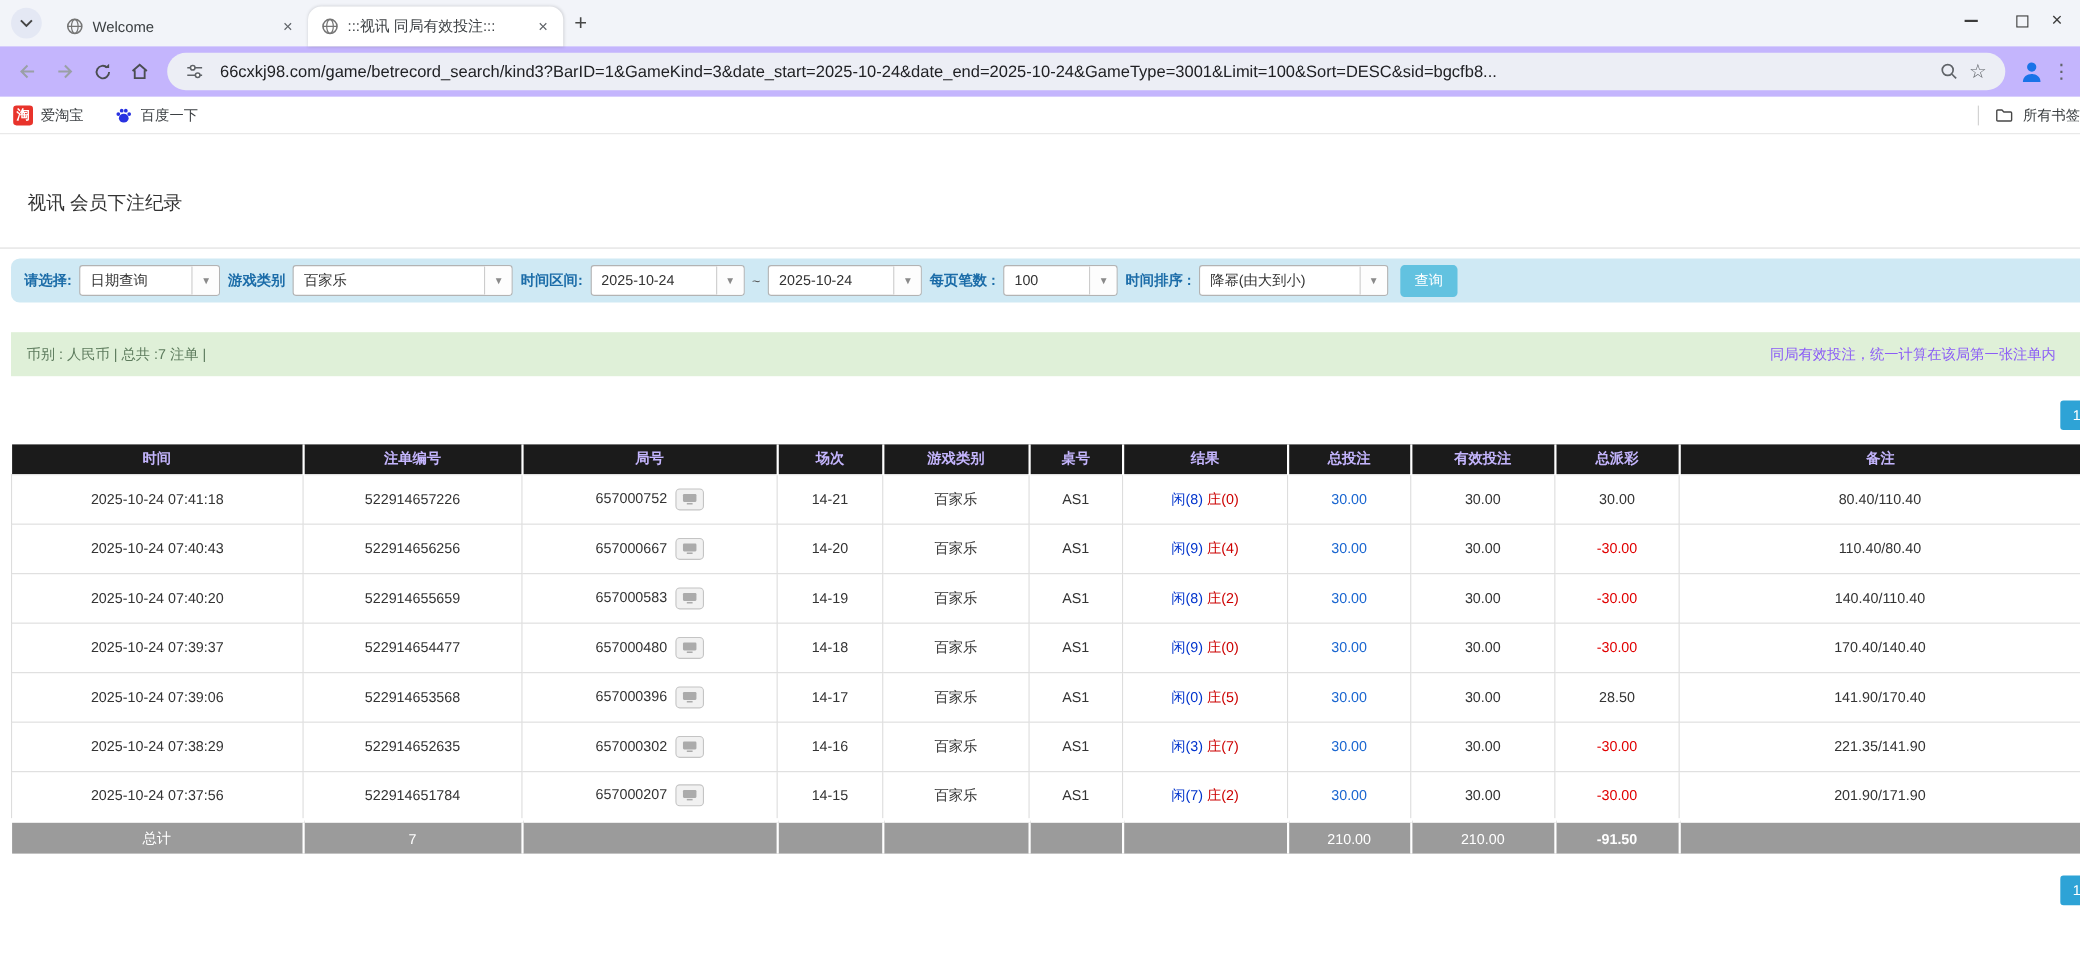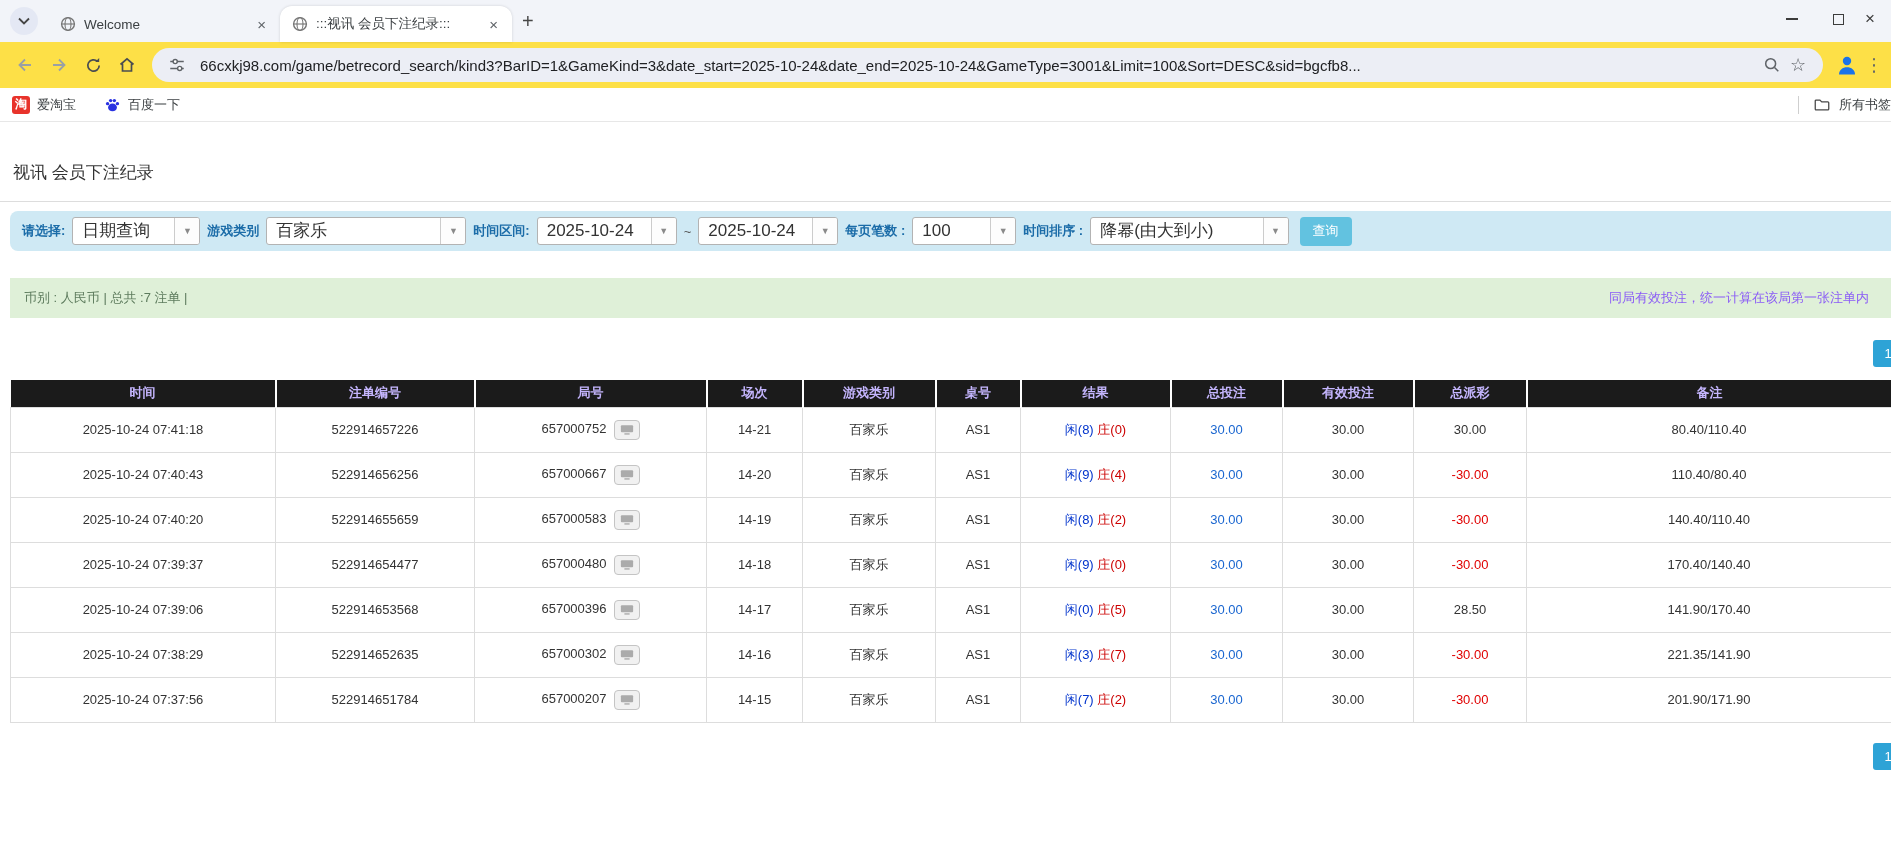--- a/index.html
+++ b/index.html
@@ -17,43 +17,43 @@
   .tab.active { background:#fff; border-radius:12px 12px 0 0; box-shadow:0 0 3px rgba(0,0,0,.15); }
   .tab .t-title { flex:1; white-space:nowrap; overflow:hidden; }
   .tab .t-close { color:#5f6368; font-size:15px; line-height:1; padding:2px 4px; border-radius:8px; cursor:pointer; }
   .newtab { font-size:20px; color:#474747; margin:0 0 9px 10px; cursor:pointer; }
   .wincontrols { position:absolute; right:0; top:0; height:38px; display:flex; align-items:center; gap:0; }
   .winbtn { width:46px; height:38px; display:flex; align-items:center; justify-content:center; color:#3c3c3c; }
   .winbtn.min span { display:block; width:12px; height:2px; background:#3c3c3c; }
   .winbtn.max span { display:block; width:11px; height:11px; border:1.5px solid #3c3c3c; }
   .winbtn.close { width:30px; font-size:17px; overflow:hidden; justify-content:flex-start; padding-left:4px; }
 
-  .toolbar { height:46px; background:#fde047; display:flex; align-items:center; padding:0 10px 0 8px; }
+  .toolbar { height:46px; background:#c4b5fd; display:flex; align-items:center; padding:0 10px 0 8px; }
   .navbtn { width:34px; height:34px; display:flex; align-items:center; justify-content:center; border-radius:17px; cursor:pointer; }
   .omnibox { flex:1; height:34px; background:#eceef5; border-radius:17px; display:flex; align-items:center; padding:0 12px; margin:0 8px; min-width:0; }
   .omnibox .url { flex:1; font-size:15px; color:#202124; white-space:nowrap; overflow:hidden; margin:0 10px 0 10px; }
   .omni-ico { display:flex; align-items:center; justify-content:center; width:26px; height:26px; cursor:pointer; color:#5f6368; font-size:18px; }
   .avatar { width:32px; height:32px; display:flex; align-items:center; justify-content:center; cursor:pointer; }
   .menu3 { width:16px; font-size:18px; color:#5f6368; letter-spacing:0; cursor:pointer; margin-left:2px; }
 
   .bookmarks { height:34px; background:#fff; border-bottom:1px solid #e7e7e7; display:flex; align-items:center; padding:0 0 0 12px; font-size:13px; color:#3c4043; }
   .bm-item { display:flex; align-items:center; gap:7px; margin-right:28px; cursor:pointer; }
   .bm-taobao-ico { width:18px; height:18px; background:#e8332b; color:#fff; border-radius:3px; font-size:12px; font-weight:bold; display:flex; align-items:center; justify-content:center; }
   .bm-right { margin-left:auto; display:flex; align-items:center; gap:8px; white-space:nowrap; }
   .bm-divider { width:1px; height:18px; background:#cfcfcf; margin-right:6px; }
 
   
   .page { background:#fff; }
-  .page-title { font-size:17px; font-weight:normal; color:#333; margin:1px; padding:38px 0 16px 12px; }
+  .page-title { font-size:17px; font-weight:normal; color:#333; margin:13px; padding:38px 0 16px 12px; }
   .title-rule { border:none; border-top:1px solid #ddd; margin:0; }
 
   .filterbar { margin:9px 0 0 10px; width:1900px; height:40px; background:#cfe9f4; border-radius:8px; display:flex; align-items:center; padding:0 8px 0 12px; gap:7px; }
   .f-label { color:#1b6ca8; font-weight:bold; font-size:13px; white-space:nowrap; }
   .f-select { display:flex; height:28px; background:#fff; border:1px solid #b3b3b3; border-radius:3px; overflow:hidden; align-items:stretch; }
-  .f-val { padding:0 9px; line-height:26px; font-size:17px; color:#333; white-space:nowrap; }
+  .f-val { padding:0 9px; line-height:26px; font-size:13px; color:#333; white-space:nowrap; }
   .f-arrow { width:25px; border-left:1px solid #ccc; background:#fdfdfd; display:flex; align-items:center; justify-content:center; color:#8a8a8a; font-size:9px; cursor:pointer; }
   .tilde { color:#555; font-size:13px; }
   .search-btn { height:29px; padding:0 13px; background:#62c2e0; border:none; border-radius:4px; color:#fff; font-size:13px; cursor:pointer; margin-left:4px; }
 
   .infobar { margin:27px 0 0 10px; width:1881px; height:40px; background:#dff0d8; display:flex; align-items:center; padding:16px 14px; font-size:13px; }
   .info-left { color:#5d7b5d; }
   .info-right { margin-left:auto; color:#8b5cf6; padding-right:8px; }
 
   .pagnav { position:relative; height:27px; margin-top:22px; }
   .pagnav.bottom { margin-top:20px; }
@@ -91,21 +91,21 @@
     <span class="t-title">Welcome</span>
     <span class="t-close">×</span>
   </div>
 
   <div class="tab active">
     <svg width="16" height="16" viewBox="0 0 16 16">
       <circle cx="8" cy="8" r="6.4" fill="none" stroke="#757575" stroke-width="1.4"></circle>
       <ellipse cx="8" cy="8" rx="3" ry="6.4" fill="none" stroke="#757575" stroke-width="1.1"></ellipse>
       <path d="M1.6 8h12.8" stroke="#757575" stroke-width="1.1"></path>
     </svg>
-    <span class="t-title">:::视讯 会员下注纪录:::</span>
+    <span class="t-title">:::视讯 同局有效投注:::</span>
     <span class="t-close">×</span>
   </div>
 
   <div class="newtab">+</div>
 
   <div class="wincontrols">
     <div class="winbtn min">
         <span></span>
       </div>
     <div class="winbtn max">
@@ -434,20 +434,33 @@
       <span class="player">闲(7)</span>
       <span class="banker">庄(2)</span>
     </td>
     <td><a class="betlink">30.00</a></td>
     <td>30.00</td>
     <td class="neg">-30.00</td>
     <td>201.90/171.90</td>
   </tr>
 </tbody>
     <tfoot>
+      <tr>
+        <td>总计</td>
+        <td>7</td>
+        <td></td>
+        <td></td>
+        <td></td>
+        <td></td>
+        <td></td>
+        <td>210.00</td>
+        <td>210.00</td>
+        <td class="neg">-91.50</td>
+        <td></td>
+      </tr>
     </tfoot>
   </table>
 
   <div class="pagnav bottom">
     <button class="page-btn">1</button>
   </div>
 
 </div>
 
 </body></html>

